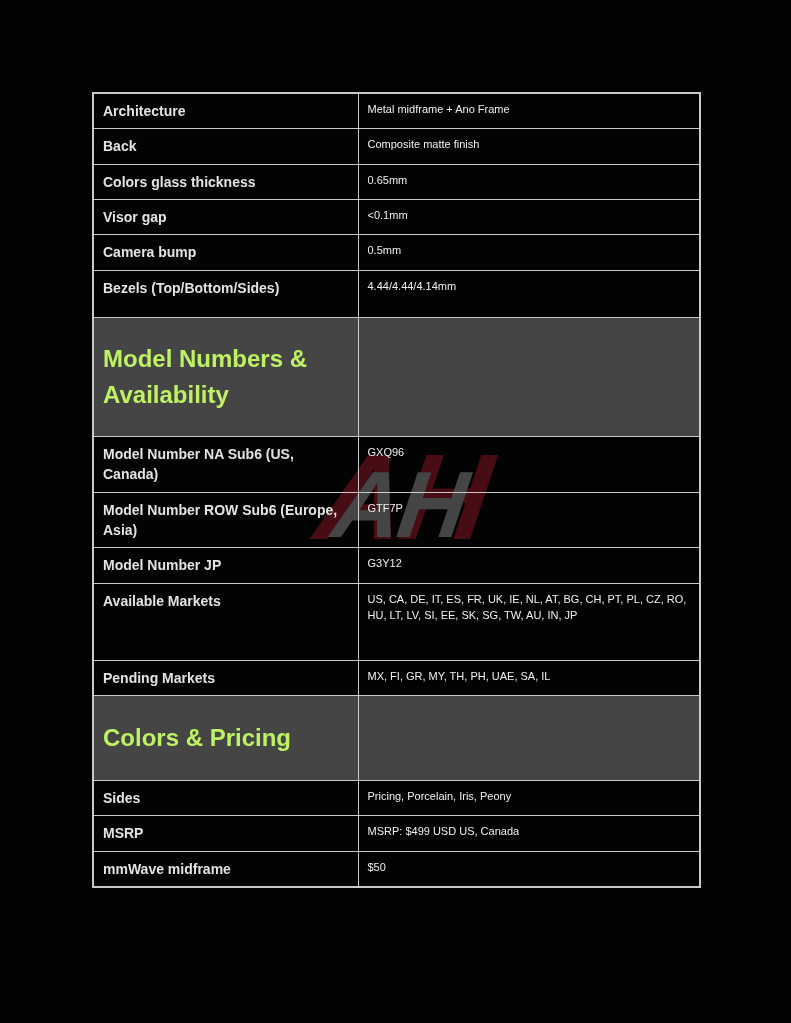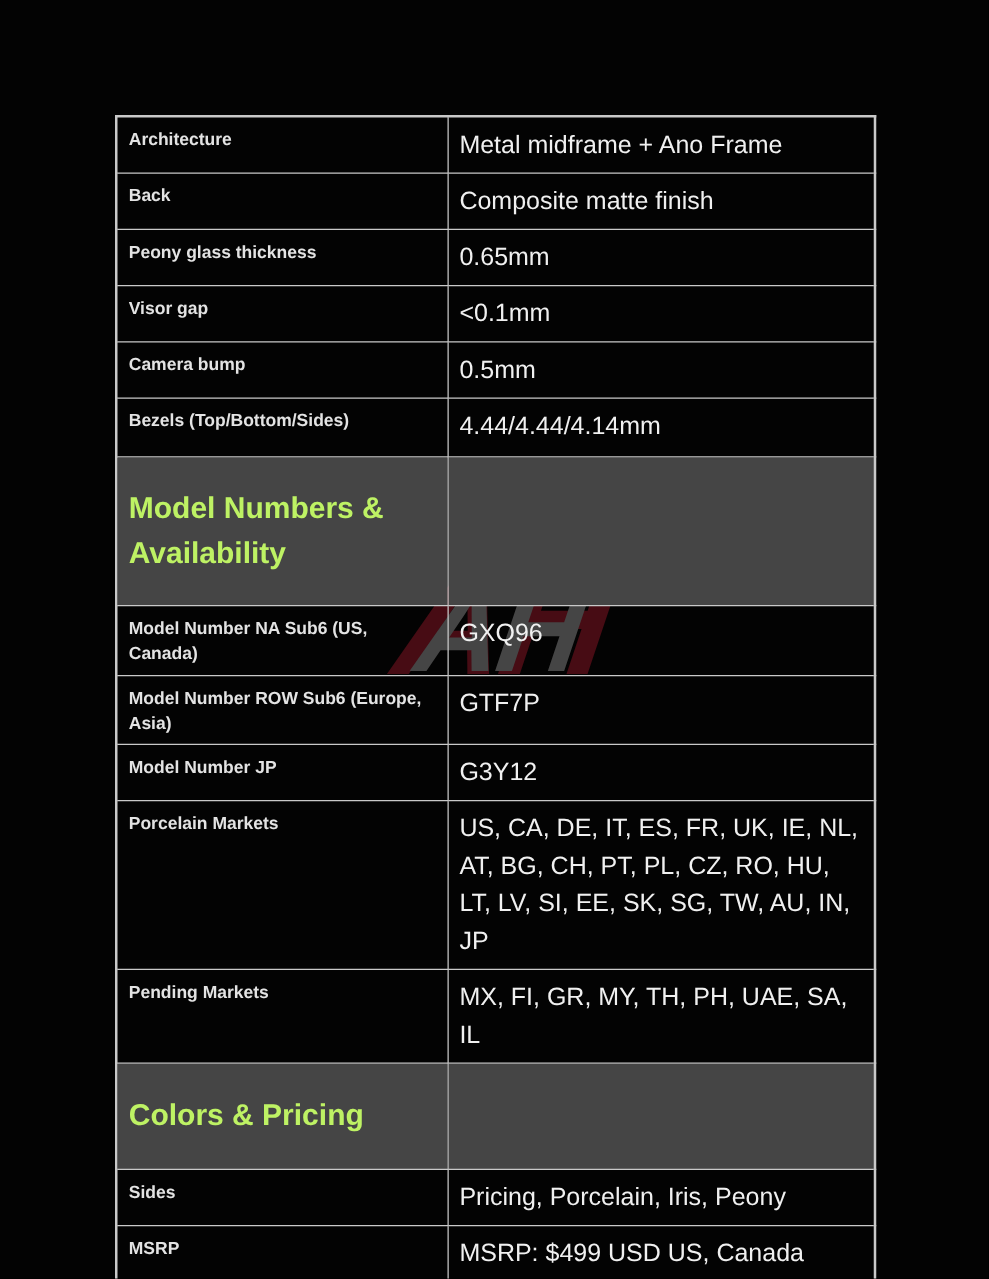--- a/index.html
+++ b/index.html
@@ -52,21 +52,21 @@
   table.spec{border:2px solid #c9c9c9;}
   col.c-label{width:265px;}
   col.c-value{width:342px;}
 
   td.label{
     font-size:14px;font-weight:bold;
     color:#e3e3e3;
     line-height:1.45;
   }
   td.value{
-    font-size:20px;
+    font-size:11px;
     color:#f0f0f0;
     line-height:1.5;
   }
   tr.section-row td{
     background:#454545;
     vertical-align:middle;
   }
   td.section{
     font-size:24px;font-weight:bold;
     color:#bef264;
@@ -92,21 +92,21 @@
     <tbody>
       <tr style="height:35px">
         <td class="label">Architecture</td>
         <td class="value">Metal midframe + Ano Frame</td>
       </tr>
       <tr style="height:35px">
         <td class="label">Back</td>
         <td class="value">Composite matte finish</td>
       </tr>
       <tr style="height:35px">
-        <td class="label">Peony glass thickness</td>
+        <td class="label">Colors glass thickness</td>
         <td class="value">0.65mm</td>
       </tr>
       <tr style="height:35px">
         <td class="label">Visor gap</td>
         <td class="value">&lt;0.1mm</td>
       </tr>
       <tr style="height:36px">
         <td class="label">Camera bump</td>
         <td class="value">0.5mm</td>
       </tr>
@@ -126,21 +126,21 @@
       </tr>
       <tr style="height:52px">
         <td class="label">Model Number ROW Sub6 (Europe, Asia)</td>
         <td class="value">GTF7P</td>
       </tr>
       <tr style="height:34px">
         <td class="label">Model Number JP</td>
         <td class="value">G3Y12</td>
       </tr>
       <tr style="height:77px">
-        <td class="label">Porcelain Markets</td>
+        <td class="label">Available Markets</td>
         <td class="value">US, CA, DE, IT, ES, FR, UK, IE, NL, AT, BG, CH, PT, PL, CZ, RO, HU, LT, LV, SI, EE, SK, SG, TW, AU, IN, JP</td>
       </tr>
       <tr style="height:34px">
         <td class="label">Pending Markets</td>
         <td class="value">MX, FI, GR, MY, TH, PH, UAE, SA, IL</td>
       </tr>
 
       <tr class="section-row" style="height:85px">
         <td class="section">Colors &amp; Pricing</td>
         <td class="section"></td>

